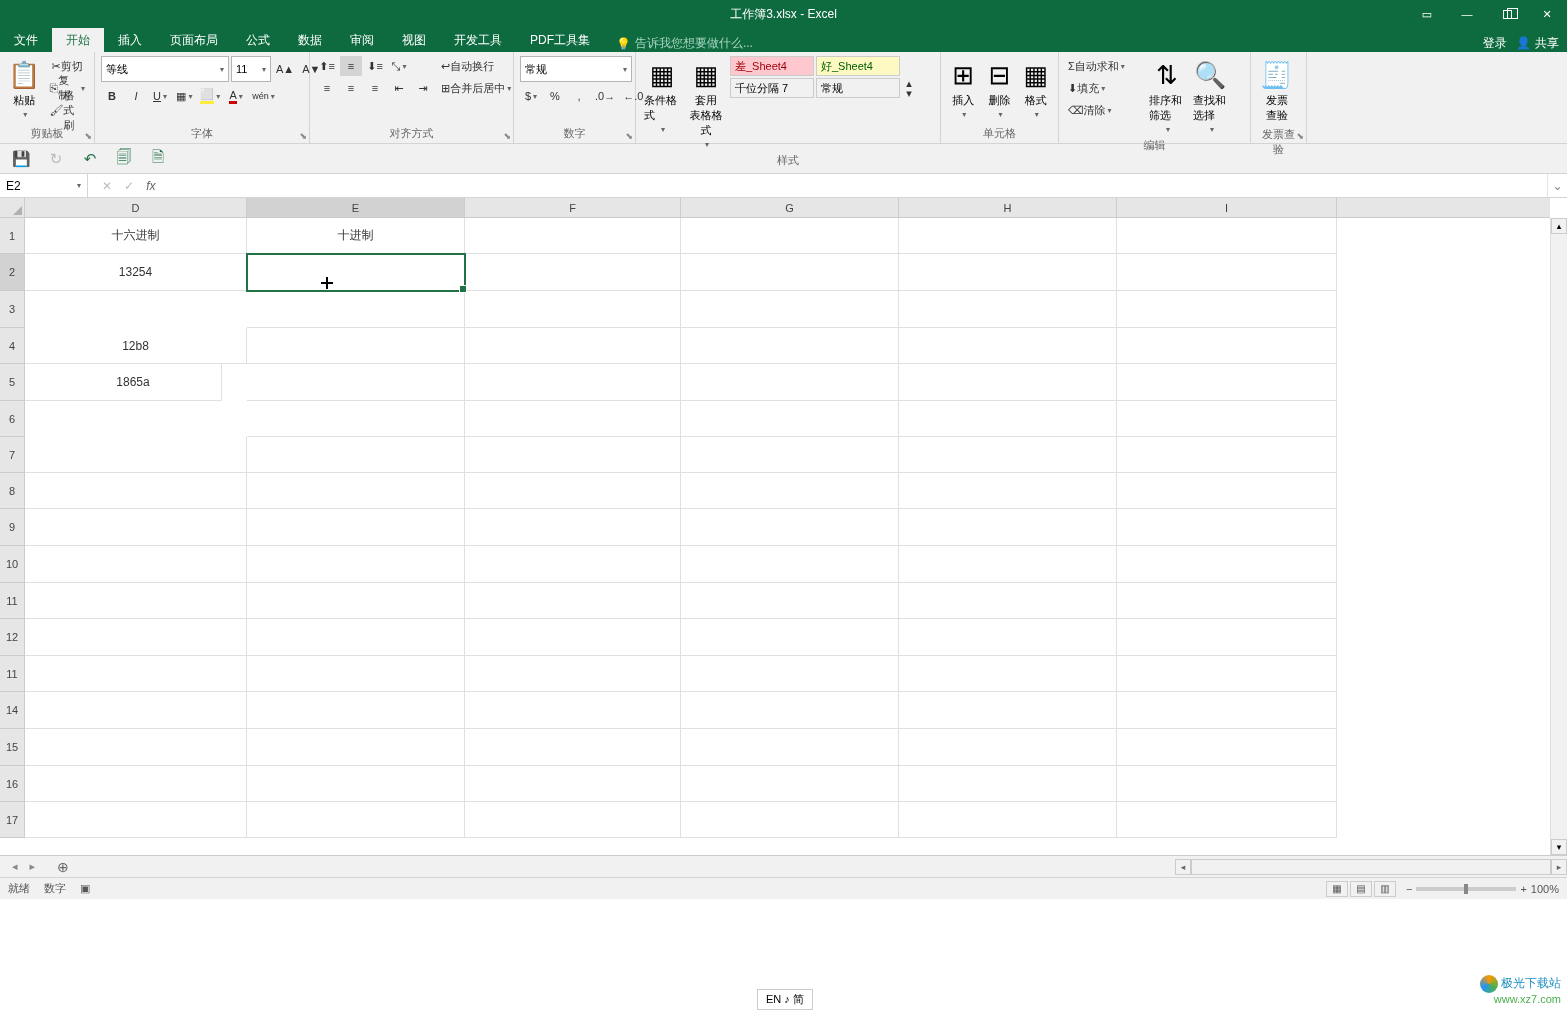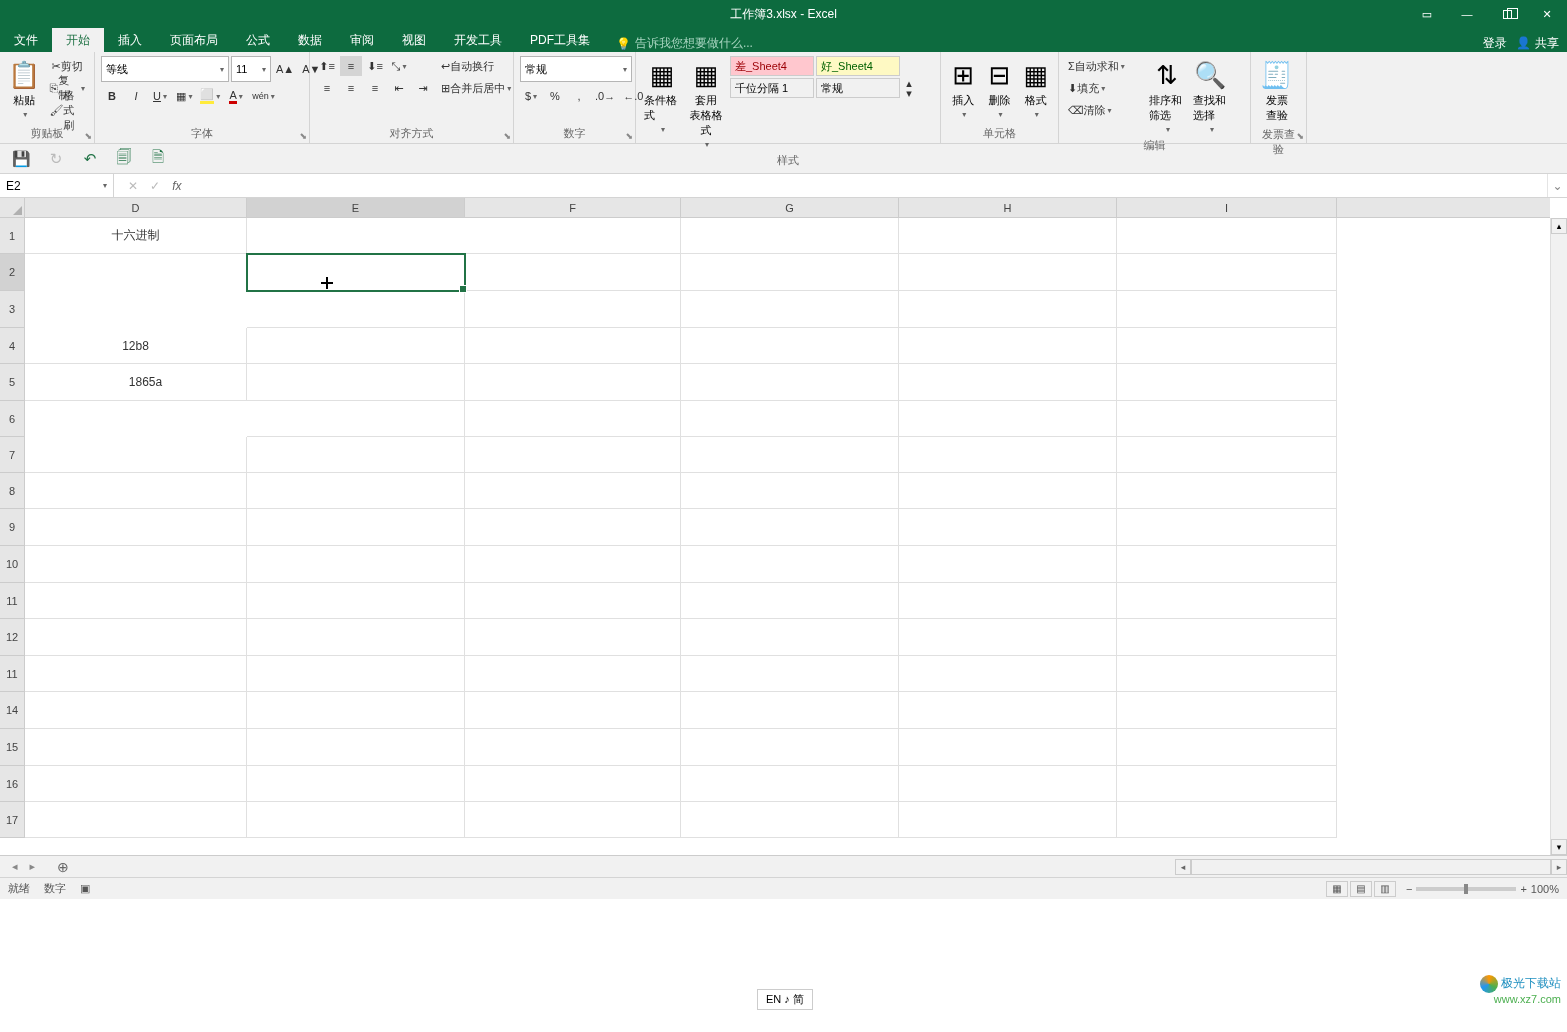--- a/index.html
+++ b/index.html
@@ -27,21 +27,21 @@
 .btn-big .icon { font-size:26px; }
 .dropdown-arrow { font-size:8px; color:#666; margin-left:2px; }
 .combo { height:20px; border:1px solid #b5b5b5; background:#fff; display:flex; align-items:center; padding:12px 4px; font-size:11px; cursor:pointer; }
 .style-cell { border:1px solid #ccc; height:20px; width:84px; display:flex; align-items:center; padding:0 4px; font-size:11px; cursor:pointer; }
 .style-bad { background:#ffc7ce; color:#9c0006; }
 .style-good { background:#fef9c3; color:#006100; }
 .launcher { position:absolute; right:2px; bottom:2px; font-size:9px; color:#888; cursor:pointer; }
 .qat { height:30px; background:#f1f1f1; border-bottom:1px solid #d4d4d4; display:flex; align-items:center; gap:14px; padding-left:12px; }
 .qat .q { width:20px; height:20px; display:flex; align-items:center; justify-content:center; cursor:pointer; color:#217346; font-size:15px; }
 .formula-bar { height:24px; border-bottom:1px solid #d4d4d4; display:flex; align-items:center; font-size:12px; }
-.name-box { width:114px; border-right:1px solid #d4d4d4; padding:0 6px; display:flex; align-items:center; justify-content:space-between; height:100%; }
+.name-box { width:88px; border-right:1px solid #d4d4d4; padding:0 6px; display:flex; align-items:center; justify-content:space-between; height:100%; }
 .fb-btns { display:flex; gap:4px; padding:0 10px; color:#bbb; }
 .fb-btns span { cursor:pointer; padding:0 4px; }
 .fx { font-style:italic; color:#666; }
 .fb-input { flex:1; padding:0 6px; }
 .fb-expand { width:20px; text-align:center; color:#888; cursor:pointer; border-left:1px solid #e4e4e4; height:100%; display:flex; align-items:center; justify-content:center; }
 .sheet-area { position:relative; height:657px; display:flex; }
 .col-hdrs { height:20px; display:flex; border-bottom:1px solid #ccc; background:#e6e6e6; }
 .corner { width:25px; height:20px; background:#e6e6e6; border-right:1px solid #ccc; border-bottom:1px solid #ccc; position:relative; }
 .corner:after{content:"";position:absolute;right:2px;bottom:2px;border-style:solid;border-width:0 0 9px 9px;border-color:transparent transparent #b0b0b0 transparent;}
 .ch { border-right:1px solid #ccc; text-align:center; font-size:11px; color:#444; display:flex; align-items:center; justify-content:center; background:#e6e6e6; cursor:pointer; }
@@ -234,21 +234,21 @@
           <span style="white-space:pre-line;text-align:center">套用
 表格格式</span>
           <span class="dropdown-arrow">▾</span>
         </div>
       <div class="vstack" style="gap:2px">
         <div class="hstack">
           <div class="style-cell style-bad">差_Sheet4</div>
           <div class="style-cell style-good">好_Sheet4</div>
         </div>
         <div class="hstack">
-          <div class="style-cell">千位分隔 1</div>
+          <div class="style-cell">千位分隔 7</div>
           <div class="style-cell">常规</div>
           <div class="vstack" style="gap:0">
             <div class="btn-sm" style="height:10px;min-width:14px">▴</div>
             <div class="btn-sm" style="height:10px;min-width:14px">▾</div>
           </div>
         </div>
       </div>
     </div>
     <div class="group-label">样式</div>
   </div>
@@ -356,41 +356,43 @@
       <div class="rh" style="height: 36px;">11</div>
       <div class="rh" style="height: 37px;">12</div>
       <div class="rh" style="height: 36px;">11</div>
       <div class="rh" style="height: 37px;">14</div>
       <div class="rh" style="height: 37px;">15</div>
       <div class="rh" style="height: 36px;">16</div>
       <div class="rh" style="height: 36px;">17</div>
     </div>
   <div id="cells" class="cells" style="position:absolute;left:25px;top:20px;right:17px;bottom:0">
       <div class="cell" style="left: 0px; top: 0px; width: 222px; height: 36px;">十六进制</div>
+      <div class="cell" style="left: 222px; top: 0px; width: 218px; height: 36px;">十进制</div>
       <div class="cell" style="left: 440px; top: 0px; width: 216px; height: 36px;"></div>
       <div class="cell" style="left: 656px; top: 0px; width: 218px; height: 36px;"></div>
       <div class="cell" style="left: 874px; top: 0px; width: 218px; height: 36px;"></div>
       <div class="cell" style="left: 1092px; top: 0px; width: 220px; height: 36px;"></div>
+      <div class="cell" style="left: 0px; top: 36px; width: 222px; height: 37px;">13254</div>
       <div class="cell selected" style="left: 222px; top: 36px; width: 218px; height: 37px;"></div>
       <div class="cell" style="left: 440px; top: 36px; width: 216px; height: 37px;"></div>
       <div class="cell" style="left: 656px; top: 36px; width: 218px; height: 37px;"></div>
       <div class="cell" style="left: 874px; top: 36px; width: 218px; height: 37px;"></div>
       <div class="cell" style="left: 1092px; top: 36px; width: 220px; height: 37px;"></div>
       <div class="cell" style="left: 222px; top: 73px; width: 218px; height: 37px;"></div>
       <div class="cell" style="left: 440px; top: 73px; width: 216px; height: 37px;"></div>
       <div class="cell" style="left: 656px; top: 73px; width: 218px; height: 37px;"></div>
       <div class="cell" style="left: 874px; top: 73px; width: 218px; height: 37px;"></div>
       <div class="cell" style="left: 1092px; top: 73px; width: 220px; height: 37px;"></div>
       <div class="cell" style="left: 0px; top: 110px; width: 222px; height: 36px; text-align: right;">12b8</div>
       <div class="cell" style="left: 222px; top: 110px; width: 218px; height: 36px;"></div>
       <div class="cell" style="left: 440px; top: 110px; width: 216px; height: 36px;"></div>
       <div class="cell" style="left: 656px; top: 110px; width: 218px; height: 36px;"></div>
       <div class="cell" style="left: 874px; top: 110px; width: 218px; height: 36px;"></div>
       <div class="cell" style="left: 1092px; top: 110px; width: 220px; height: 36px;"></div>
-      <div class="cell" style="left: 0px; top: 146px; width: 222px; height: 37px; padding-left: 20px;">1865a</div>
+      <div class="cell" style="left: 0px; top: 146px; width: 197px; height: 37px; padding-left: 20px;">1865a</div>
       <div class="cell" style="left: 222px; top: 146px; width: 218px; height: 37px;"></div>
       <div class="cell" style="left: 440px; top: 146px; width: 216px; height: 37px;"></div>
       <div class="cell" style="left: 656px; top: 146px; width: 218px; height: 37px;"></div>
       <div class="cell" style="left: 874px; top: 146px; width: 218px; height: 37px;"></div>
       <div class="cell" style="left: 1092px; top: 146px; width: 220px; height: 37px;"></div>
       <div class="cell" style="left: 222px; top: 183px; width: 218px; height: 36px;"></div>
       <div class="cell" style="left: 440px; top: 183px; width: 216px; height: 36px;"></div>
       <div class="cell" style="left: 656px; top: 183px; width: 218px; height: 36px;"></div>
       <div class="cell" style="left: 874px; top: 183px; width: 218px; height: 36px;"></div>
       <div class="cell" style="left: 1092px; top: 183px; width: 220px; height: 36px;"></div>

